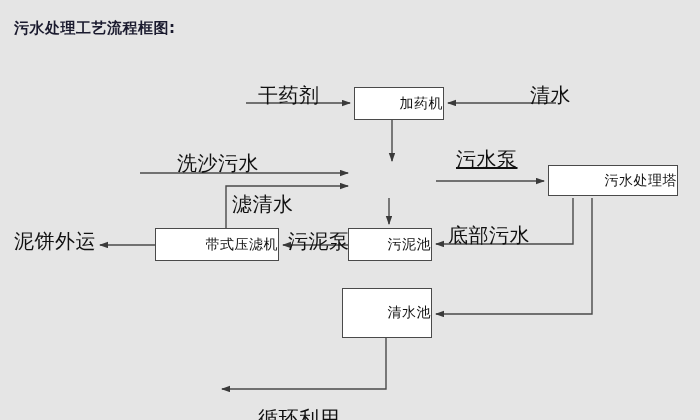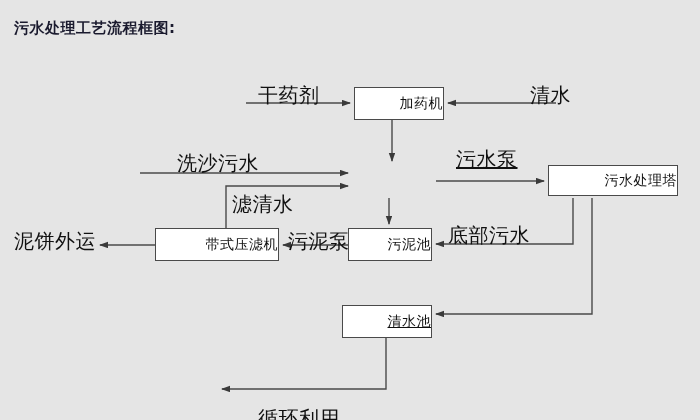--- a/index.html
+++ b/index.html
@@ -99,21 +99,21 @@
   </div>
   <div class="node" style="left:548px; top:165px; width:130px; height:31px;">
     <span>污水处理塔</span>
   </div>
   <div class="node" style="left:155px; top:228px; width:124px; height:33px;">
     <span>带式压滤机</span>
   </div>
   <div class="node" style="left:348px; top:228px; width:84px; height:33px;">
     <span>污泥池</span>
   </div>
-  <div class="node" style="left:342px; top:305px; width:90px; height:33px;text-decoration:underline;">
+  <div class="node" style="left:342px; top:288px; width:90px; height:50px;">
     <span>清水池</span>
   </div>
 
   <div class="edge-label" style="left:258px; top:82px;">干药剂</div>
   <div class="edge-label" style="left:494px; top:82px;margin-left:36px;">清水</div>
   <div class="edge-label" style="left:170px; top:150px;margin-left:7px;">洗沙污水</div>
   <div class="edge-label" style="left:232px; top:191px;">滤清水</div>
   <div class="edge-label" style="left:456px; top:146px;text-decoration:underline;">污水泵</div>
   <div class="edge-label" style="left:14px; top:228px;">泥饼外运</div>
   <div class="edge-label" style="left:288px; top:228px;text-align:right;">污泥泵</div>

